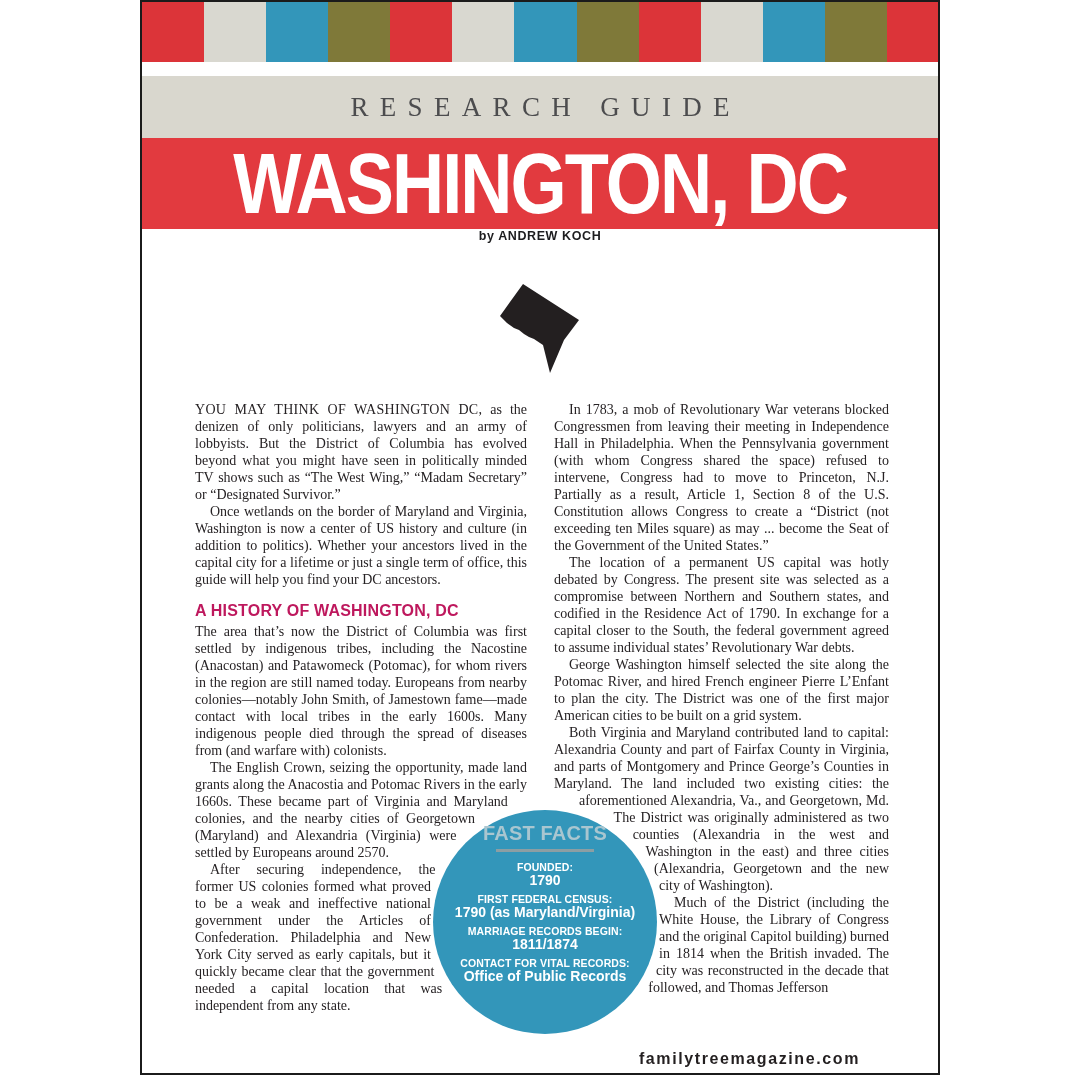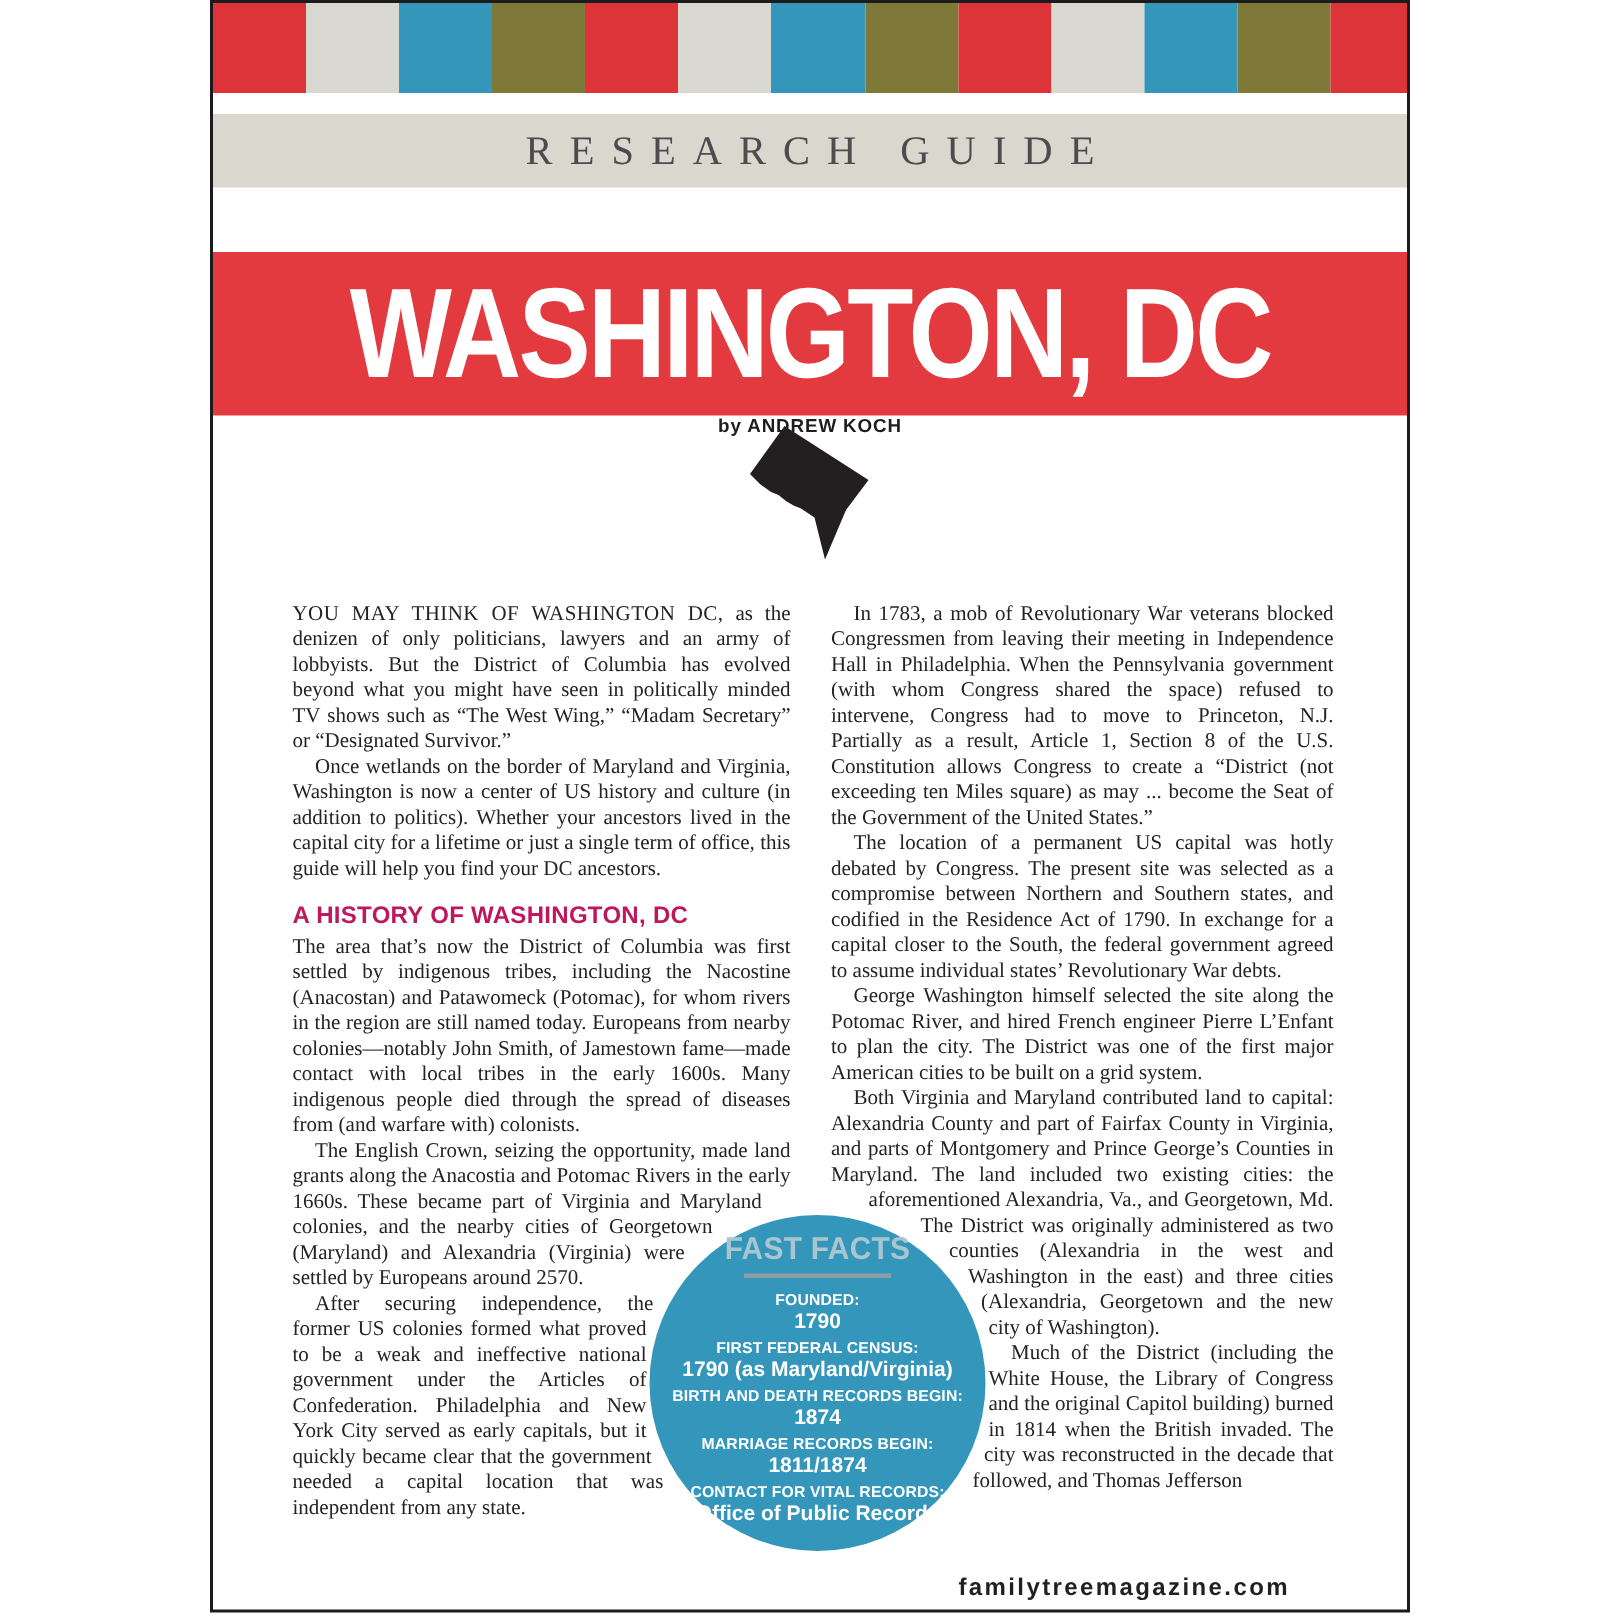--- a/index.html
+++ b/index.html
@@ -6,25 +6,25 @@
   .canvas{position:relative;width:1080px;height:1080px;background:#ffffff;overflow:hidden;
           font-family:"Liberation Sans",sans-serif;}
   .page{position:absolute;left:140px;top:0;width:800px;height:1075px;box-sizing:border-box;
         border:2px solid #1b1b1b;background:#ffffff;}
   
   .flag-strip{display:flex;height:60px;width:100%;}
   .flag-block{flex:1;}
   .flag-block:last-child{flex:0 0 51px;}
   .gap{height:14px;background:#ffffff;}
   
-  .kicker-band{height:49px;background:#D9D7CE;display:flex;align-items:center;justify-content:center;}
+  .kicker-band{height:62px;background:#D9D7CE;display:flex;align-items:center;justify-content:center;}
   .kicker{font-family:"Liberation Serif",serif;font-size:27px;color:#4C4C4E;
           letter-spacing:0.42em;text-indent:0.42em;white-space:nowrap;}
   
-  .title-band{height:109px;background:#E23A3F;display:flex;align-items:center;justify-content:center;overflow:hidden;margin-top:43px;}
+  .title-band{height:91px;background:#E23A3F;display:flex;align-items:center;justify-content:center;overflow:hidden;}
   .big-title{color:#ffffff;font-size:76px;font-weight:700;letter-spacing:-2px;white-space:nowrap;
              transform:scale(0.95,1.12);transform-origin:center;line-height:1;}
   
   .byline{text-align:center;font-size:12.5px;font-weight:700;color:#1d1d1f;letter-spacing:0.6px;}
   .byline .by{text-transform:none;font-weight:700;}
   
   .dc-shape{position:absolute;left:355px;top:280px;width:85px;height:95px;}
   
   .col{position:absolute;top:399px;font-family:"Liberation Serif",serif;font-size:14px;line-height:17px;
        color:#262224;text-align:justify;}
@@ -116,24 +116,20 @@
       <div class="ff-rule"></div>
       <div class="ff-item">
         <div class="ff-label">FOUNDED:</div>
         <div class="ff-value">1790</div>
       </div>
       <div class="ff-item">
         <div class="ff-label">FIRST FEDERAL CENSUS:</div>
         <div class="ff-value">1790 (as Maryland/Virginia)</div>
       </div>
       <div class="ff-item">
-        <div class="ff-label">BIRTH AND DEATH RECORDS BEGIN:</div>
-        <div class="ff-value">1874</div>
-      </div>
-      <div class="ff-item">
         <div class="ff-label">MARRIAGE RECORDS BEGIN:</div>
         <div class="ff-value">1811/1874</div>
       </div>
       <div class="ff-item">
         <div class="ff-label">CONTACT FOR VITAL RECORDS:</div>
         <div class="ff-value">Office of Public Records</div>
       </div>
     </div>
 
     <div class="footer">familytreemagazine.com</div>

